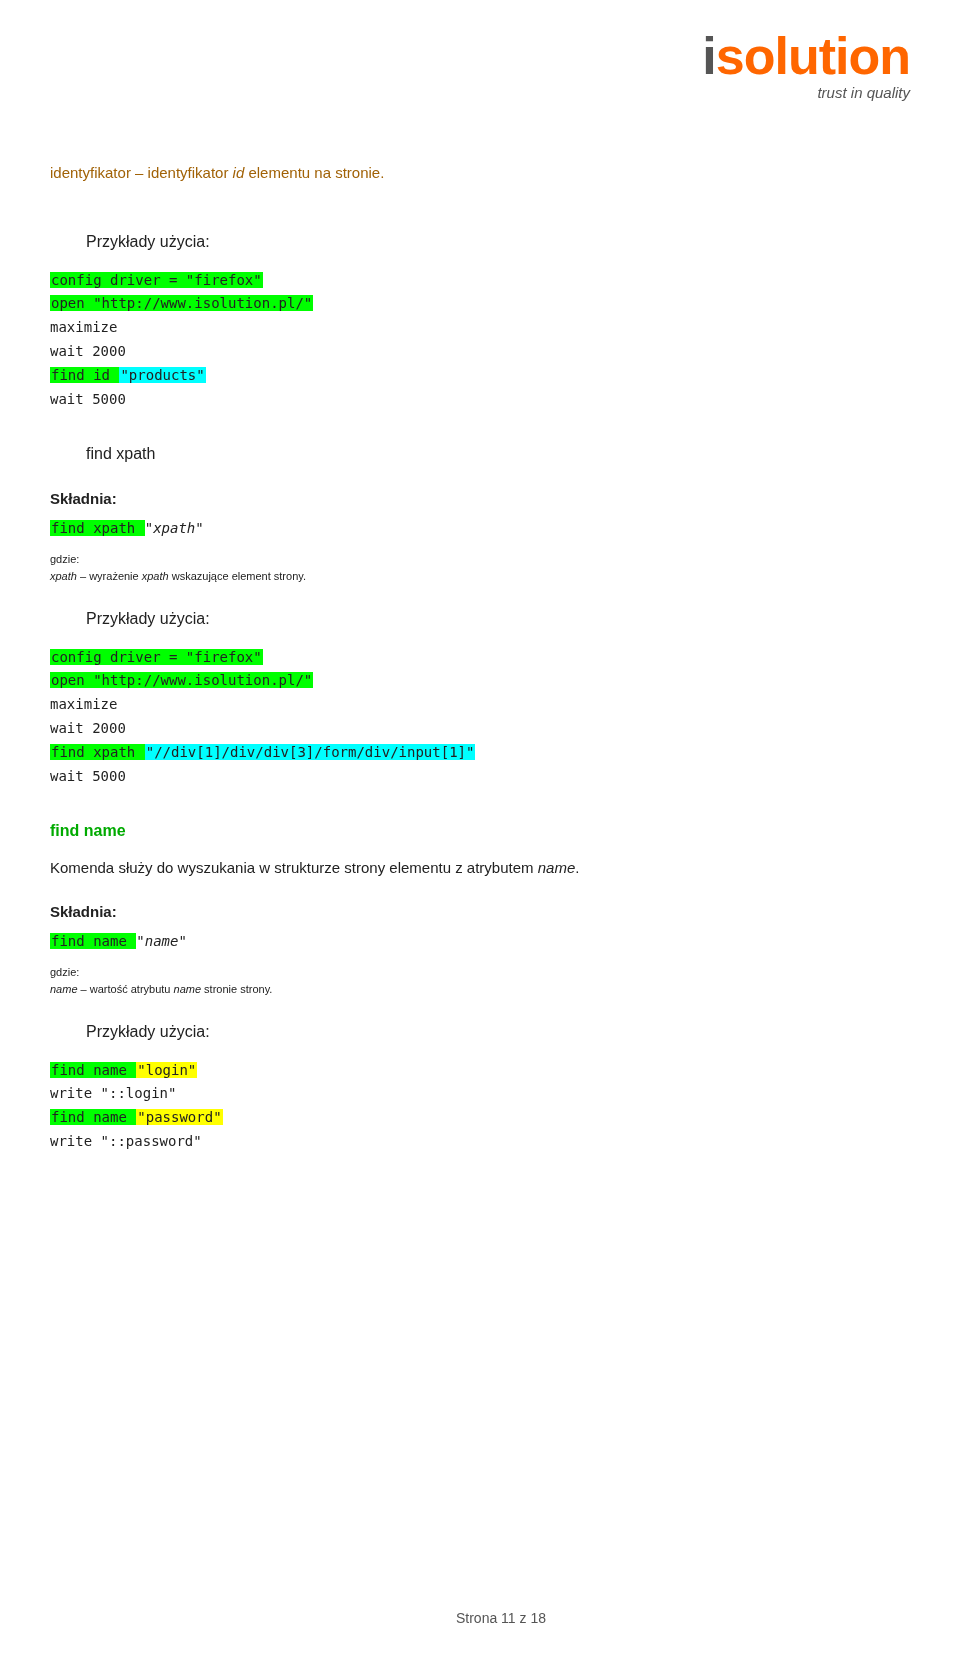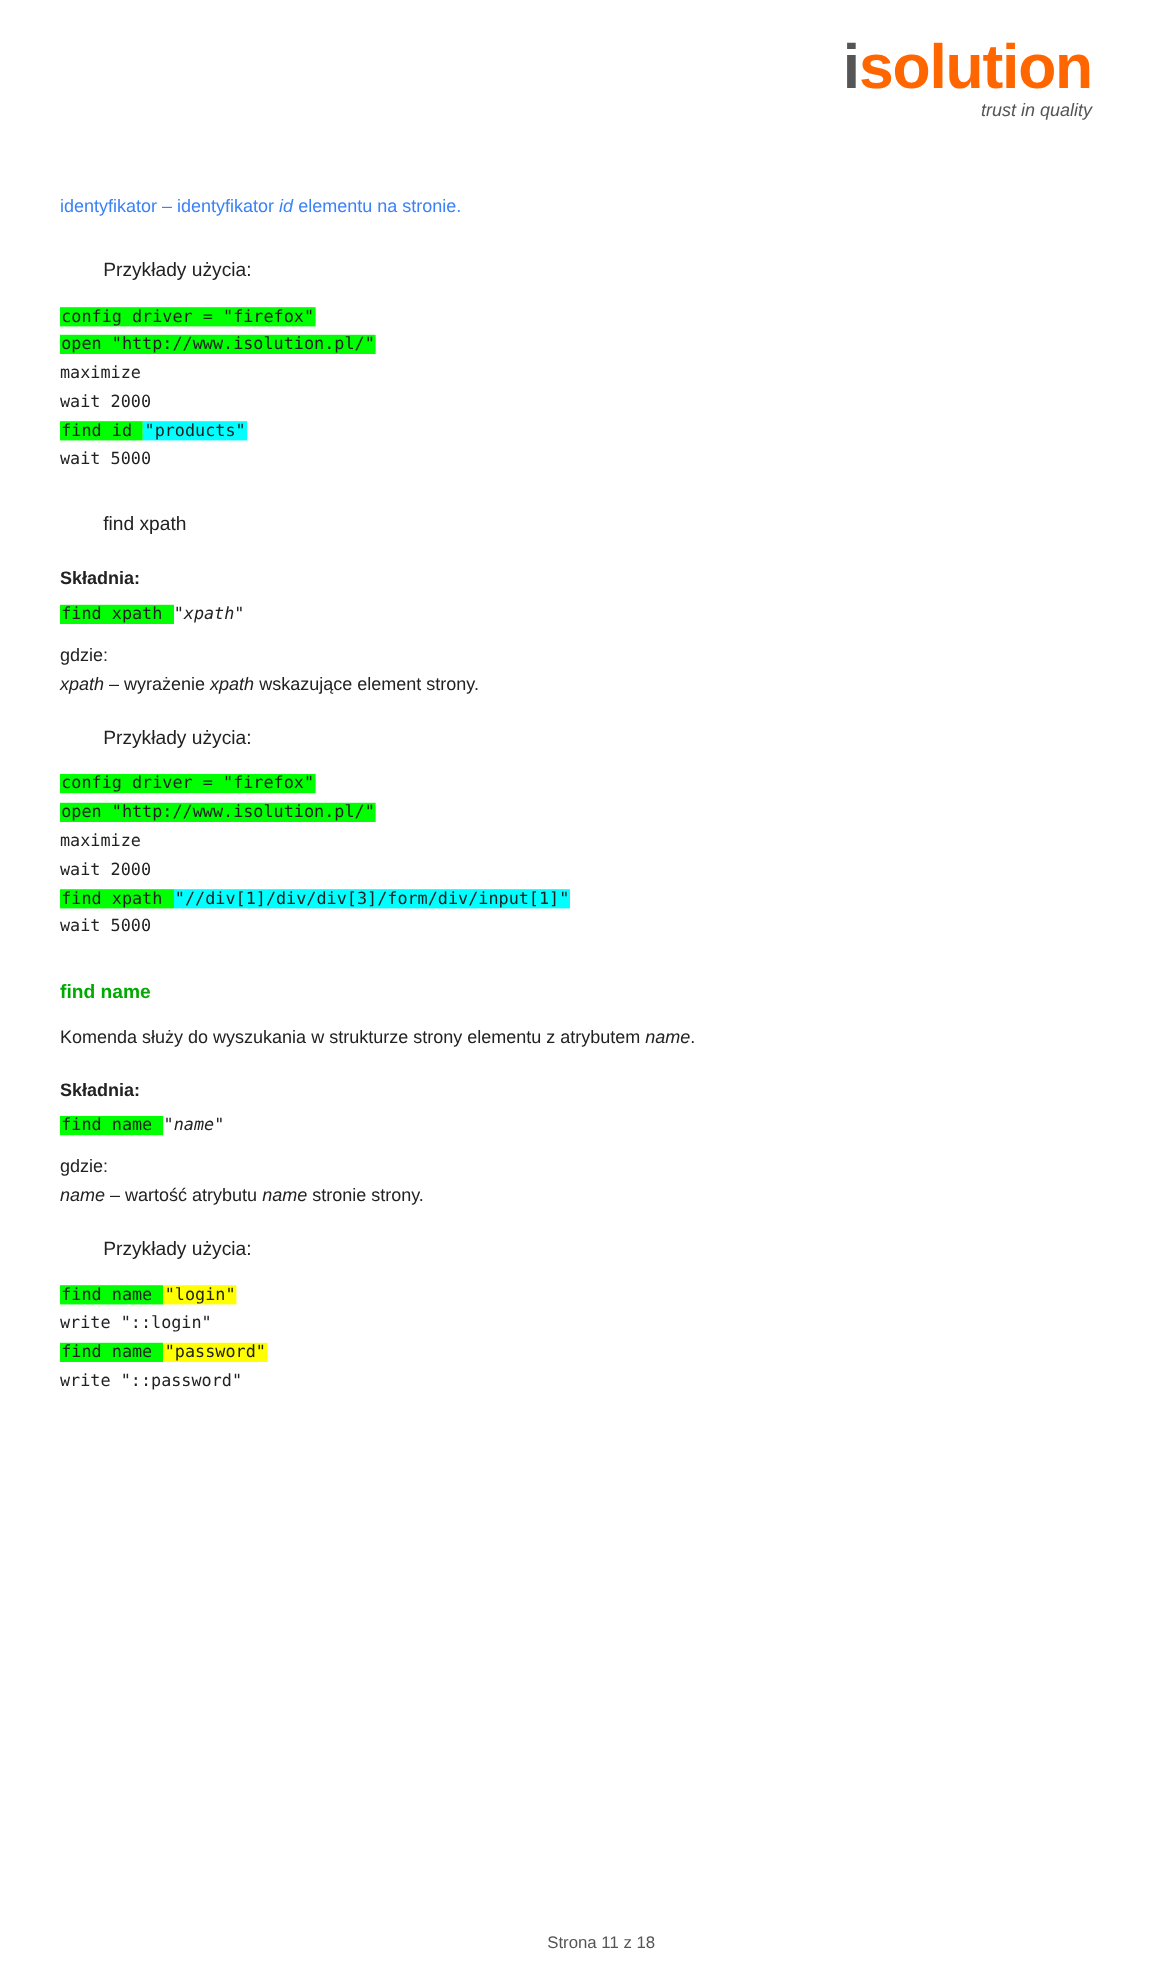--- a/index.html
+++ b/index.html
@@ -42,22 +42,22 @@
       font-style: italic;
     }
 
     
     .content {
       line-height: 1.6;
     }
 
     .intro-text {
       font-size: 15px;
-      color: #3b82f6;
-      margin-bottom: 28px;
+      color: #a16207;
+      margin-bottom: 44px;
     }
 
     .italic { font-style: italic; }
     .bold { font-weight: bold; }
 
     
     .section-heading {
       font-size: 16px;
       font-weight: normal;
       color: #222;
@@ -101,21 +101,21 @@
     }
 
     .description-text {
       font-size: 15px;
       color: #222;
       margin-bottom: 16px;
       line-height: 1.6;
     }
 
     .where-text {
-      font-size: 15px;
+      font-size: 11px;
       color: #222;
       margin-bottom: 20px;
       line-height: 1.6;
     }
 
     .section-divider {
       margin: 30px 0 20px 0;
     }
 
     

